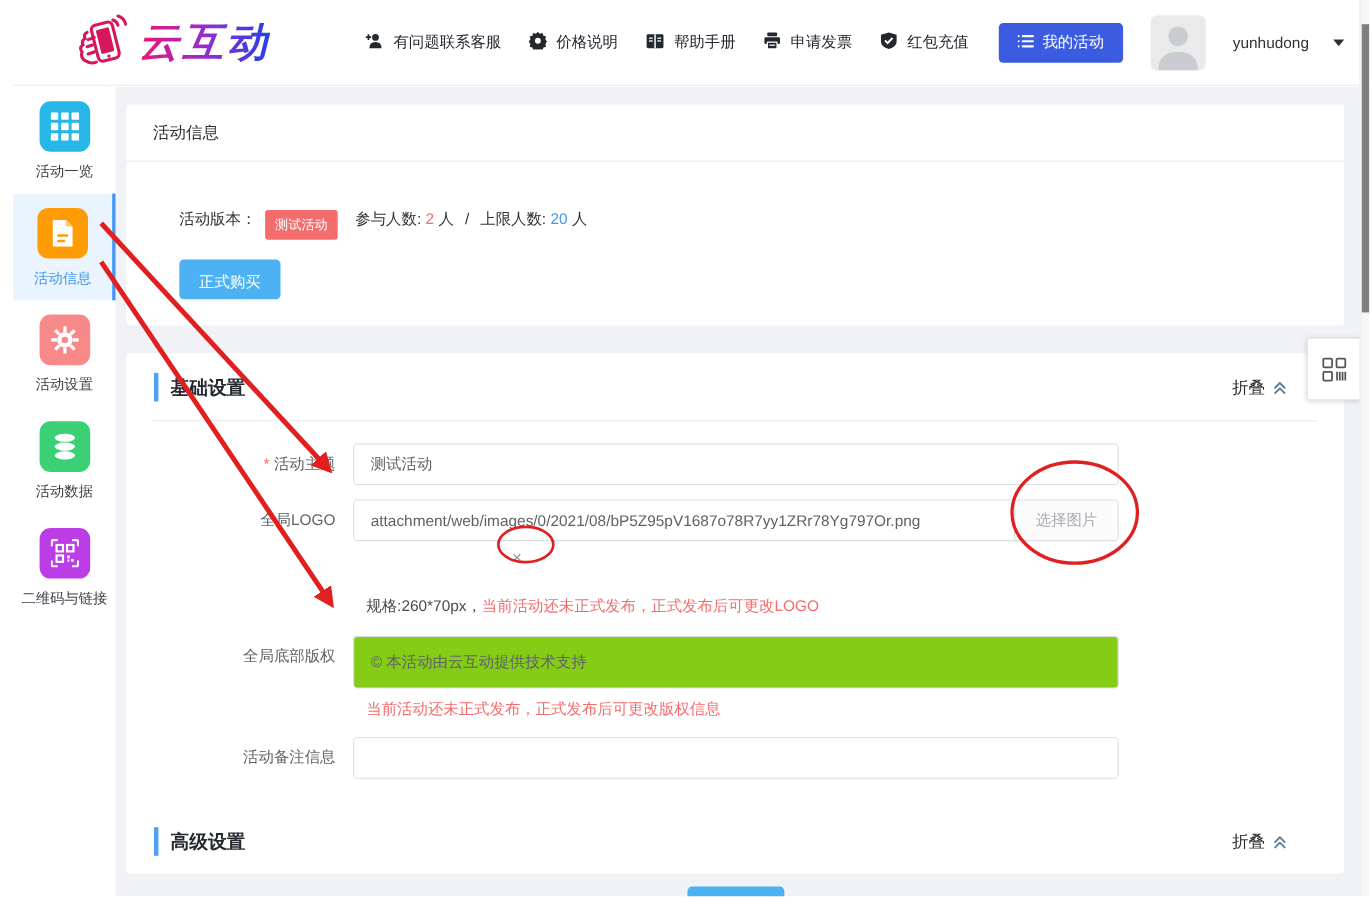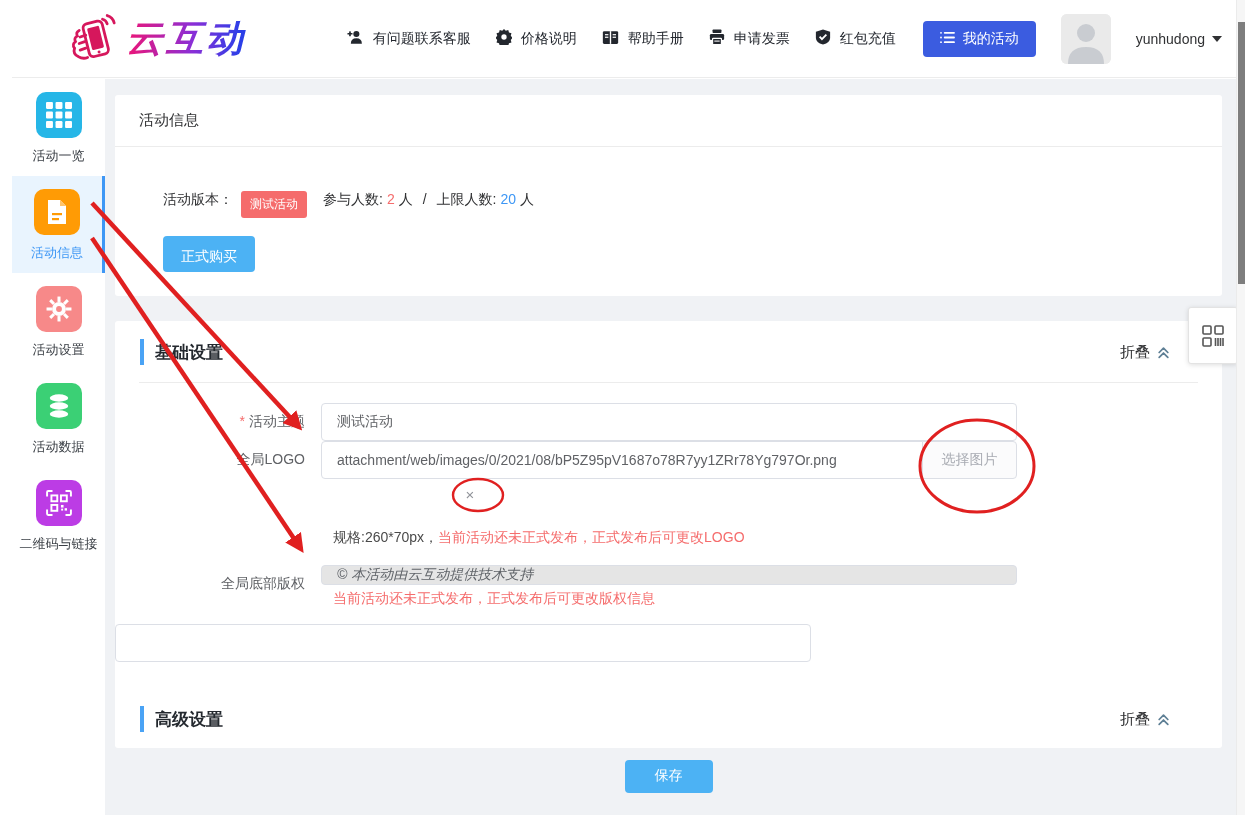--- a/index.html
+++ b/index.html
@@ -11,21 +11,21 @@
           border-bottom:1px solid #ececec;display:flex;align-items:center;z-index:10;box-sizing:border-box;}
   .logo{display:flex;align-items:center;margin-left:56px;gap:2px;cursor:pointer;}
   .logo-text{font-size:37px;font-weight:bold;font-style:italic;letter-spacing:3px;
              background:linear-gradient(92deg,#e6177d 5%,#8b2fd6 55%,#2b3fe8 95%);
              -webkit-background-clip:text;background-clip:text;color:transparent;}
   .topnav{margin-left:auto;display:flex;align-items:center;gap:25px;padding-right:26px;}
   .nav-item{display:flex;align-items:center;gap:9px;font-size:14px;color:#23272e;cursor:pointer;white-space:nowrap;}
   .btn-mynav{background:#3b5ce0;color:#fff;border:none;border-radius:4px;height:36px;padding:0 17px;
              font-size:14px;display:flex;align-items:center;gap:8px;cursor:pointer;margin-left:2px;}
   .avatar{width:50px;height:50px;background:#eaeaea;border-radius:6px;overflow:hidden;flex:0 0 auto;cursor:pointer;}
-  .user{display:flex;align-items:center;gap:7px;font-size:14px;color:#303133;cursor:pointer;}
+  .user{display:flex;align-items:center;gap:22px;font-size:14px;color:#303133;cursor:pointer;}
   .caret{width:0;height:0;border-left:5px solid transparent;border-right:5px solid transparent;border-top:6px solid #303133;}
 
   
   .sidebar{position:absolute;top:79px;left:12px;width:93px;bottom:0;background:#fff;z-index:5;}
   .side-item{padding:13px 0 11px;text-align:center;cursor:pointer;box-sizing:border-box;}
   .side-item.active{background:#e9f4fe;border-right:3px solid #3e97f5;}
   .side-icon{width:46px;height:46px;border-radius:10px;margin:0 auto;display:flex;align-items:center;justify-content:center;}
   .side-label{margin-top:9px;font-size:13px;color:#3a3f45;}
   .side-item.active .side-label{color:#3e97f5;}
 
@@ -46,37 +46,37 @@
   .card-a{margin-bottom:25px;}
 
   
   .section-head{display:flex;align-items:center;padding:18px 24px 17px 25px;}
   .sec-bar{width:4px;height:26px;background:#4aa3f5;margin-right:11px;}
   .sec-title{font-size:17px;font-weight:bold;color:#24292f;}
   .collapse-link{margin-left:auto;margin-right:28px;display:flex;align-items:center;gap:7px;
                  font-size:15px;color:#303133;cursor:pointer;}
   .sec-divider{height:1px;background:#ececec;margin:0 24px;}
   .form{padding:20px 0 0;}
-  .form-row{display:flex;align-items:flex-start;}
+  .form-row{display:flex;align-items:flex-start;margin-bottom:13px;}
   .f-label{flex:0 0 206px;text-align:right;padding:10px 16px 0 0;font-size:14px;color:#606266;box-sizing:border-box;}
   .req{color:#f56c6c;margin-right:4px;}
   .f-input{width:696px;height:38px;border:1px solid #dcdfe6;border-radius:4px;padding:0 15px;
            font-size:14px;color:#606266;box-sizing:border-box;background:#fff;outline:none;}
   .input-col{display:flex;flex-direction:column;}
   .input-group{display:flex;width:696px;}
   .input-group .f-input{flex:1;width:auto;border-top-right-radius:0;border-bottom-right-radius:0;}
   .btn-choose{flex:0 0 95px;border:1px solid #dcdfe6;background:#fbfbfc;color:#a8abb2;font-size:14px;
               border-radius:0 4px 4px 0;cursor:pointer;margin-left:-1px;}
   .remove-x{display:inline-block;margin:7px 0 0 140px;color:#909399;font-size:15px;width:18px;
             text-align:center;cursor:pointer;}
   .hint-row{margin:26px 0 18px;}
   .hint{font-size:14px;margin-left:12px;}
   .hint-grey{color:#4a4a4a;}
   .hint-red{color:#f56c6c;}
-  .f-input.is-disabled{background:#e5e5e5;color:#5f6368;height:20px;font-style:italic;}
+  .f-input.is-disabled{background:#84cc16;color:#5f6368;height:48px;}
   .warn-row{margin:-3px 0 16px;}
   .adv-head{margin-top:30px;padding-top:14px;padding-bottom:16px;}
   .footer-area{height:56px;display:flex;align-items:center;justify-content:center;}
   .btn-save{width:88px;height:33px;background:#4cb2f4;color:#fff;border:none;border-radius:4px;
             font-size:14px;cursor:pointer;}
 
   
   .widget-fab{position:absolute;left:1188px;top:307px;width:48px;height:55px;background:#fff;
               border:1px solid #e3e3e3;border-radius:3px;box-shadow:0 1px 5px rgba(0,0,0,.13);
               z-index:60;display:flex;align-items:center;justify-content:center;cursor:pointer;}
@@ -355,20 +355,21 @@
           <div class="f-label">全局底部版权</div>
           <input class="f-input is-disabled" disabled="" value="© 本活动由云互动提供技术支持" style="">
         </div>
 
         <div class="form-row warn-row">
           <div class="f-label"></div>
           <div class="hint hint-red">当前活动还未正式发布，正式发布后可更改版权信息</div>
         </div>
 
         <div class="form-row">
+          <div class="f-label">活动备注信息</div>
           <input class="f-input" value="" style="">
         </div>
       </div>
 
       <div class="section-head adv-head">
         <span class="sec-bar"></span>
         <span class="sec-title">高级设置</span>
         <span class="collapse-link">
           <span>折叠</span>
           <svg width="13" height="13" viewBox="0 0 12 12">

